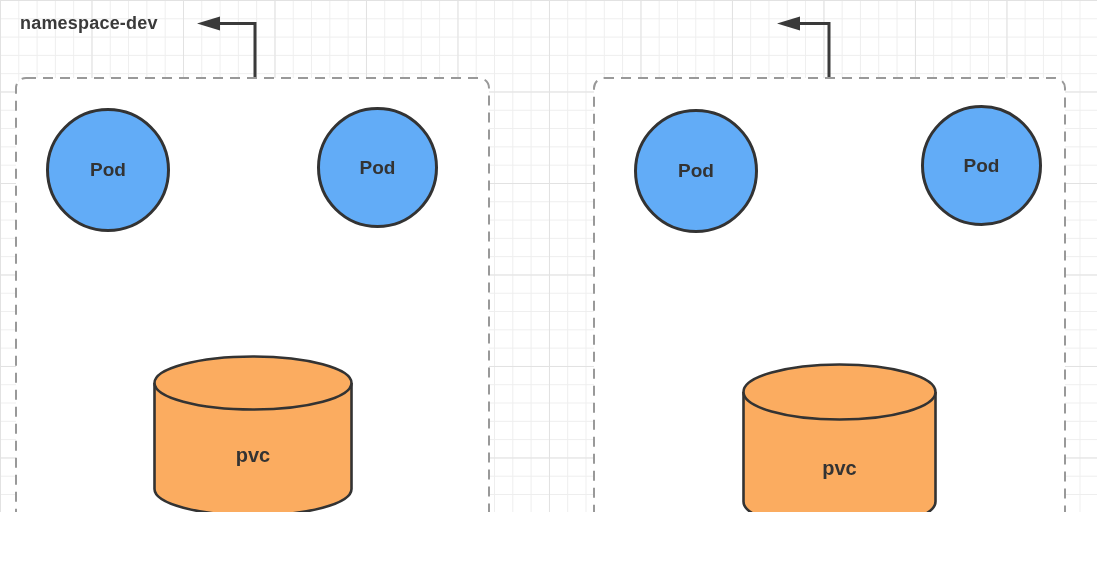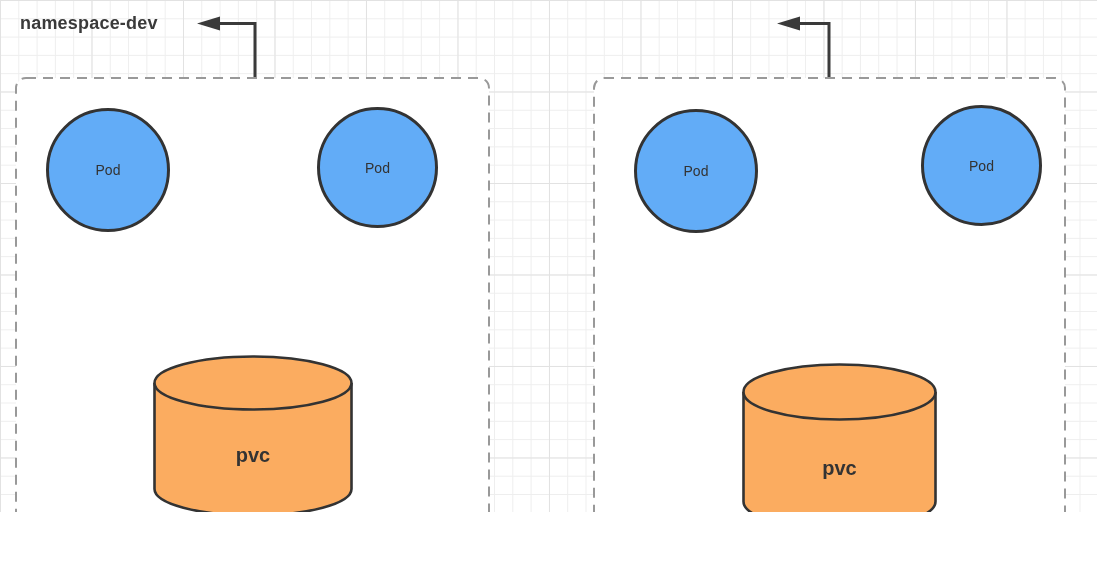--- a/index.html
+++ b/index.html
@@ -58,22 +58,22 @@
     height: 124px;
     box-sizing: border-box;
     border-radius: 50%;
     background: var(--pod_fill, #62acf7);
     border: 3px solid var(--shape_stroke, #333333);
     display: flex;
     align-items: center;
     justify-content: center;
   }
   .pod span {
-    font-size: 14px;
-    font-weight: normal;
+    font-size: 19px;
+    font-weight: bold;
     color: var(--shape_text, #333333);
   }
   .ns-box.dev  .pod.p1 { left: 31px;  top: 31px; }
   .ns-box.dev  .pod.p2 { left: 302px; top: 30px; width: 121px; height: 121px; }
   .ns-box.test .pod.p1 { left: 41px;  top: 32px; }
   .ns-box.test .pod.p2 { left: 328px; top: 28px; width: 121px; height: 121px; }
 
   .pvc { position: absolute; overflow: visible; }
   .ns-box.dev  .pvc { left: 138px; top: 278px; }
   .ns-box.test .pvc { left: 149px; top: 286px; }

